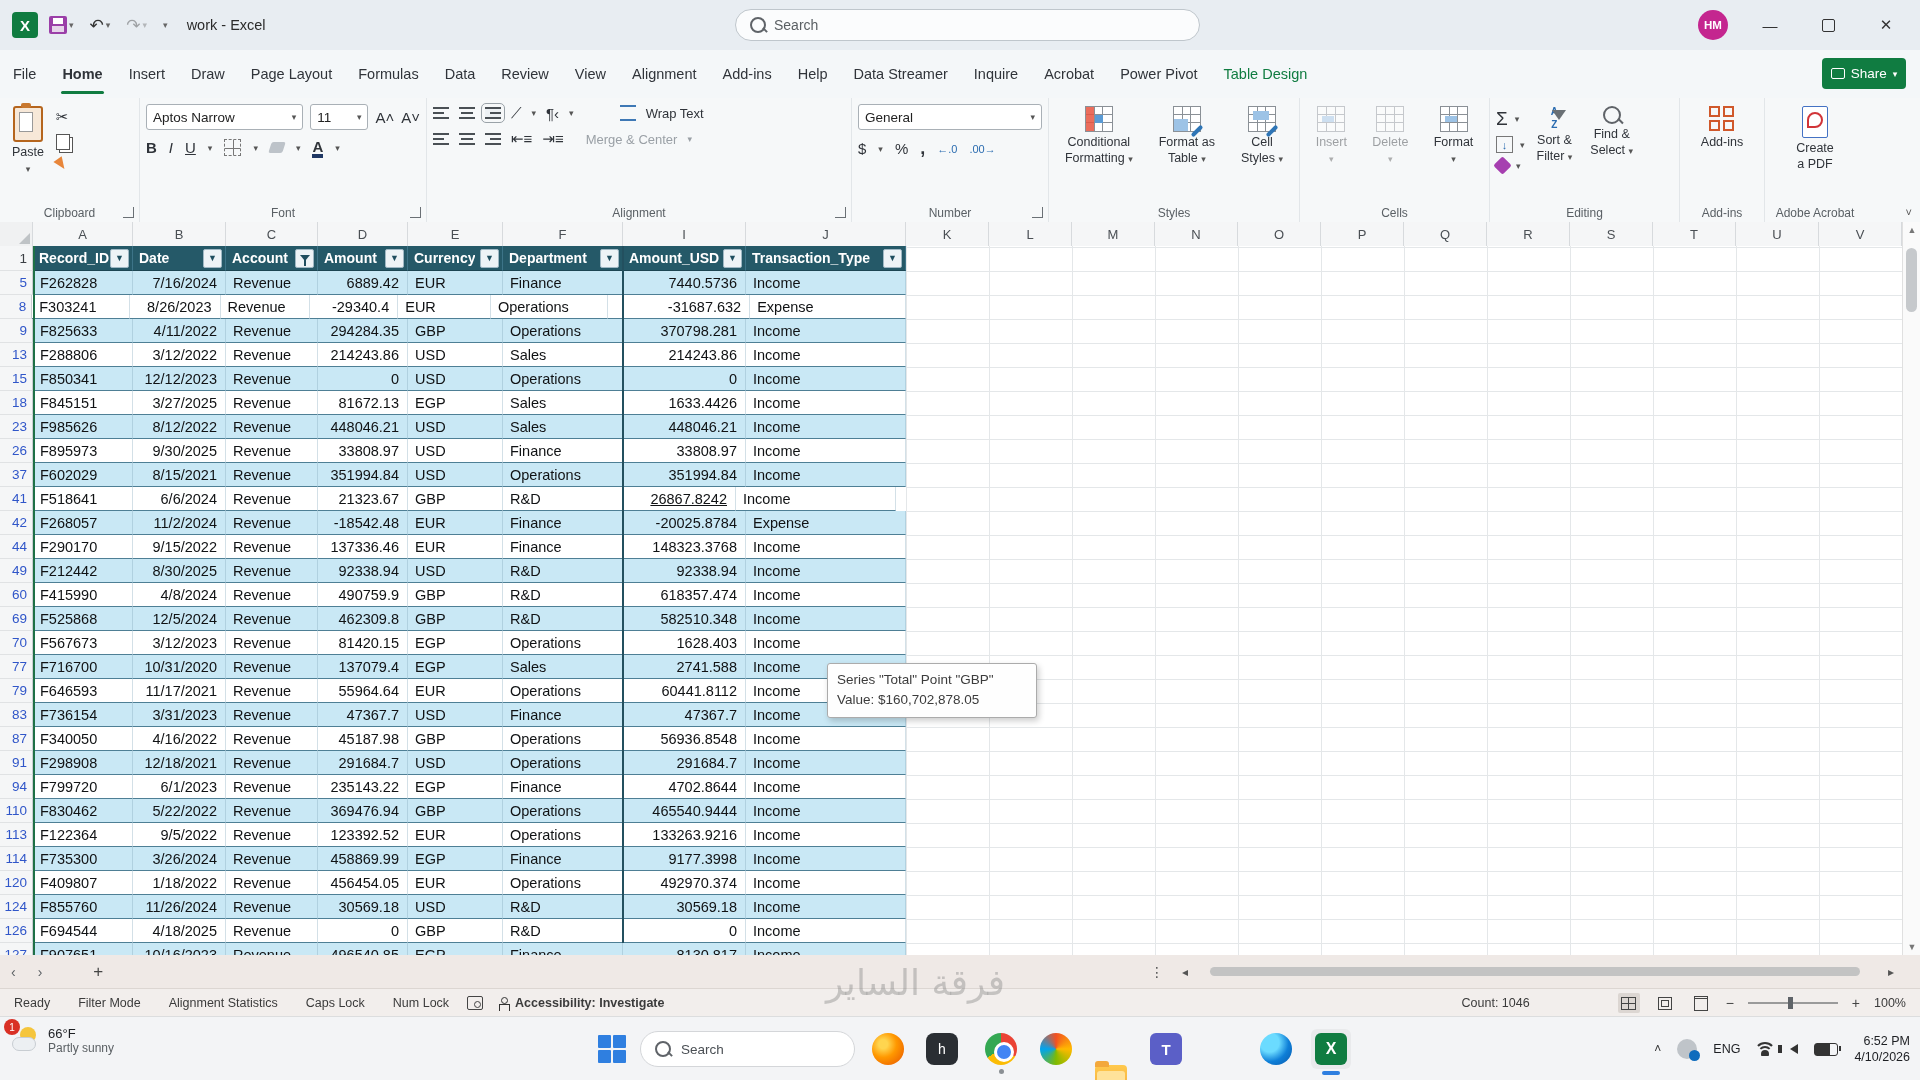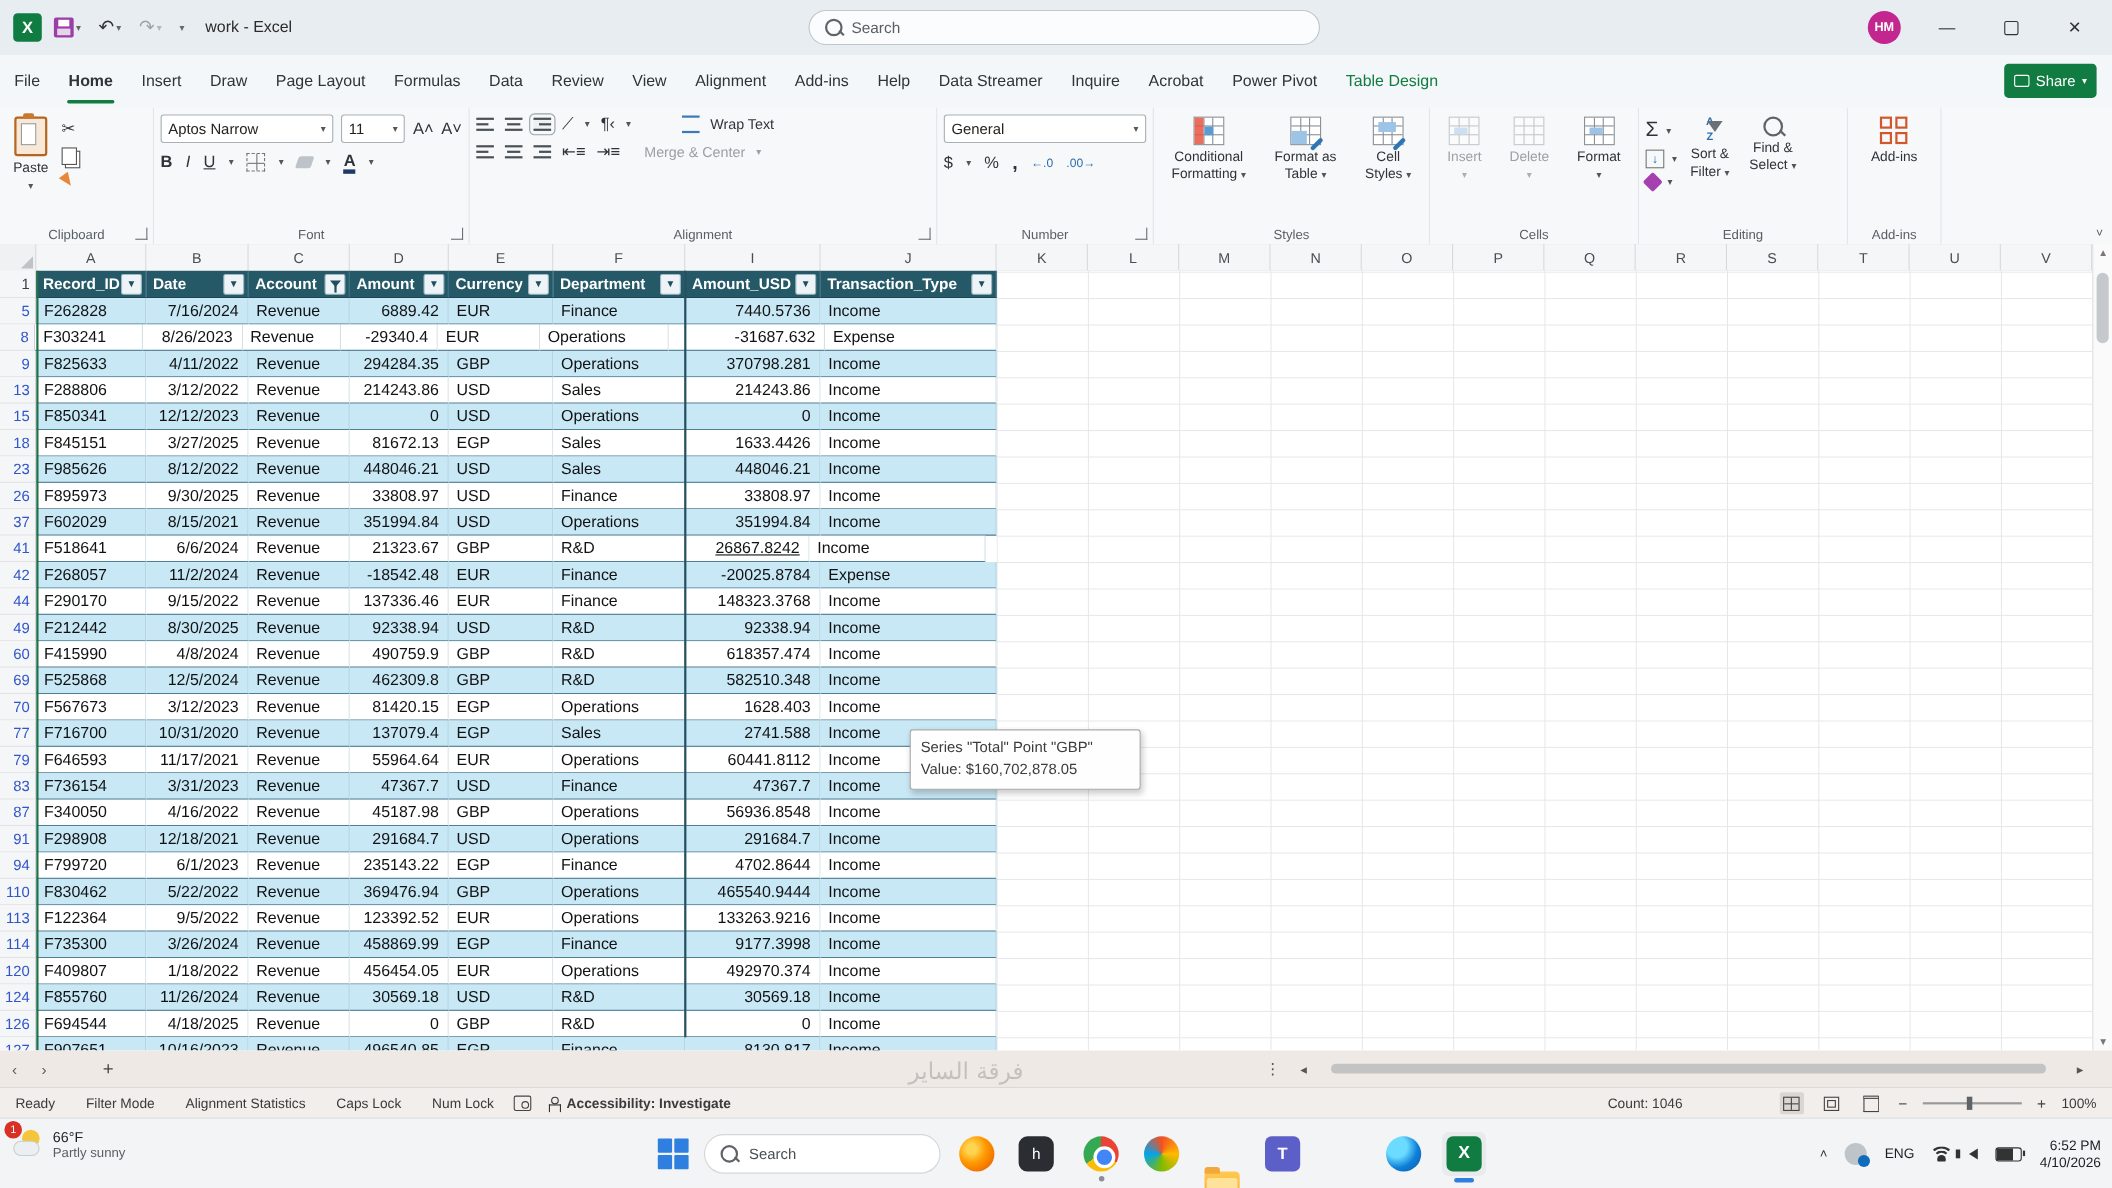--- a/index.html
+++ b/index.html
@@ -191,21 +191,21 @@
   .tray-txt{font-size:12.5px;color:#1d1f23;}
   .wifi{width:18px;height:14px;position:relative;overflow:hidden;}
   .wifi span{position:absolute;left:50%;transform:translateX(-50%);border:2px solid transparent;border-top-color:#333;border-radius:50%;}
   .wifi .w1{width:18px;height:18px;top:0;} .wifi .w2{width:11px;height:11px;top:4px;} .wifi .w3{width:4px;height:4px;top:8px;background:#333;border-radius:50%;}
   .spk{width:0;height:0;border-top:5px solid transparent;border-bottom:5px solid transparent;border-right:8px solid #333;position:relative;}
   .spk:before{content:"";position:absolute;left:-12px;top:-4px;width:4px;height:8px;background:#333;}
   .batt{width:22px;height:11px;border:1.4px solid #333;border-radius:3px;position:relative;background:linear-gradient(to right,#333 0 70%,transparent 70%);}
   .batt:after{content:"";position:absolute;right:-4px;top:2px;width:2px;height:5px;background:#333;}
   #clock{display:flex;flex-direction:column;align-items:flex-end;line-height:1.3;font-size:12.5px;color:#1d1f23;}
 
-  #watermark{position:absolute;left:826px;top:962px;width:190px;font-size:21px;color:rgba(130,130,130,.4);z-index:30;pointer-events:none;font-family:"DejaVu Sans",sans-serif;}
+  #watermark{position:absolute;left:826px;top:962px;width:190px;font-size:36px;color:rgba(130,130,130,.4);z-index:30;pointer-events:none;font-family:"DejaVu Sans",sans-serif;}
 </style>
 </head>
 <body>
 
 <div id="stage">
 
   <div id="titlebar">
     <div class="qat">
       <div class="xl-logo">
           <i>X</i>
@@ -447,20 +447,27 @@
             <span></span>
             <span></span>
             <span></span>
             <span></span>
           </span>
         <span>Add-ins</span>
       </div>
       <div class="rg-label">Add-ins</div>
     </div>
 
+    <div class="rgroup" style="width:100px;justify-content:center;border-right:none;">
+      <div class="bigbtn">
+        <span class="pdf-ic"></span>
+        <span><span>Create</span><br><span>a PDF</span></span>
+      </div>
+      <div class="rg-label">Adobe Acrobat</div>
+    </div>
 
     <div id="ribbon-collapse">˅</div>
   </div>
 
   <div id="colheads">
     <div class="colh" id="corner"></div>
   <div class="colh" style="width: 100px;">A</div>
       <div class="colh" style="width: 93px;">B</div>
       <div class="colh" style="width: 92px;">C</div>
       <div class="colh" style="width: 90px;">D</div>

